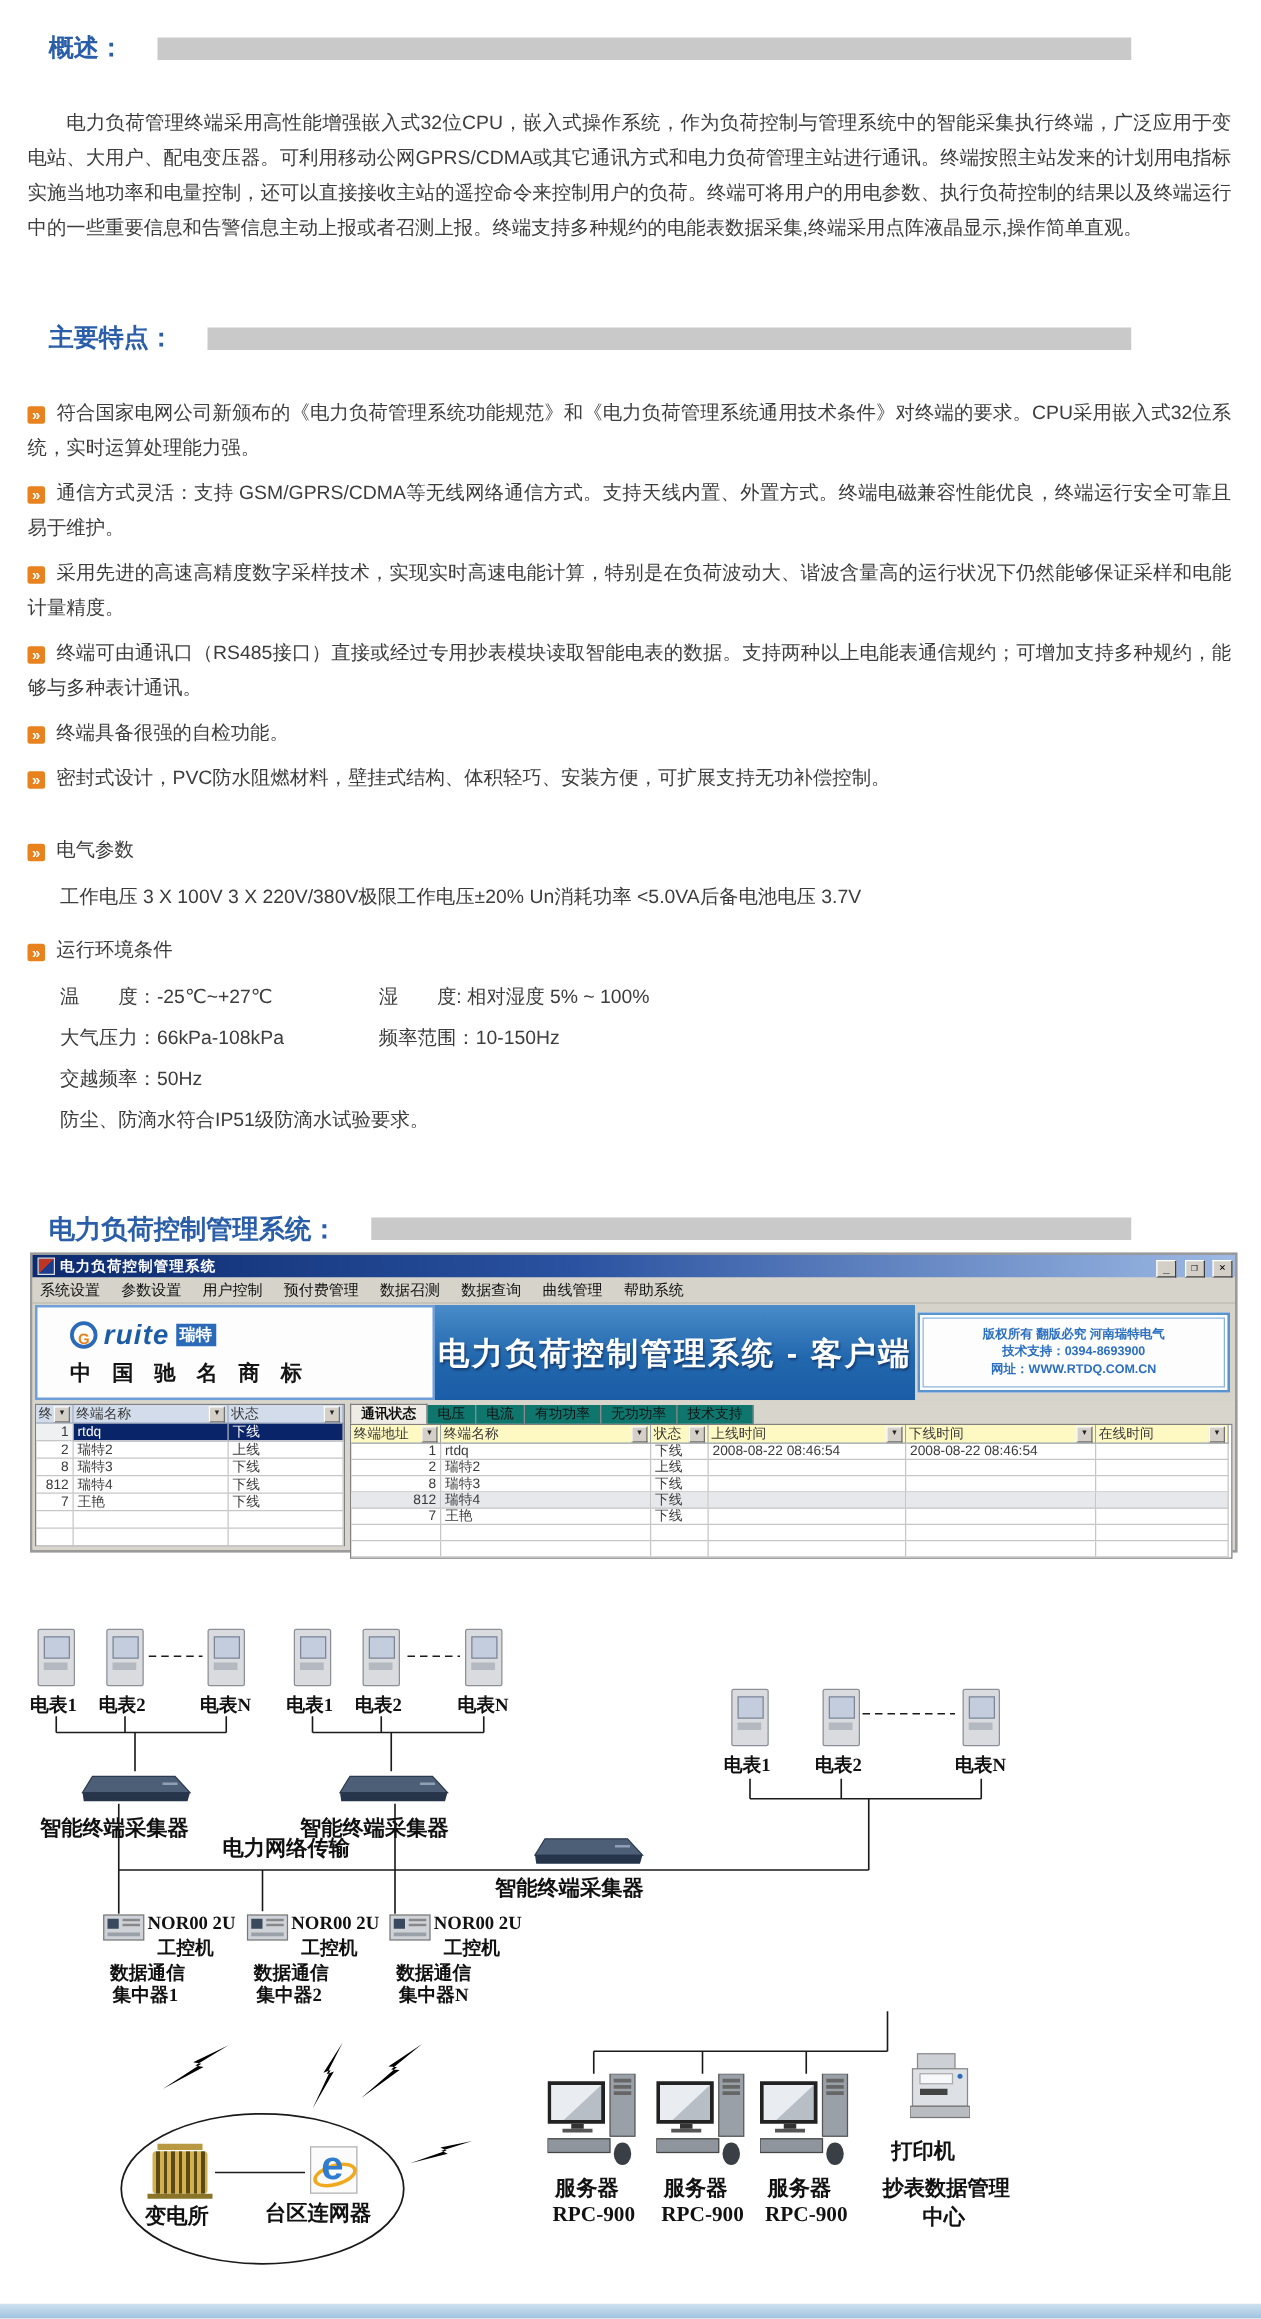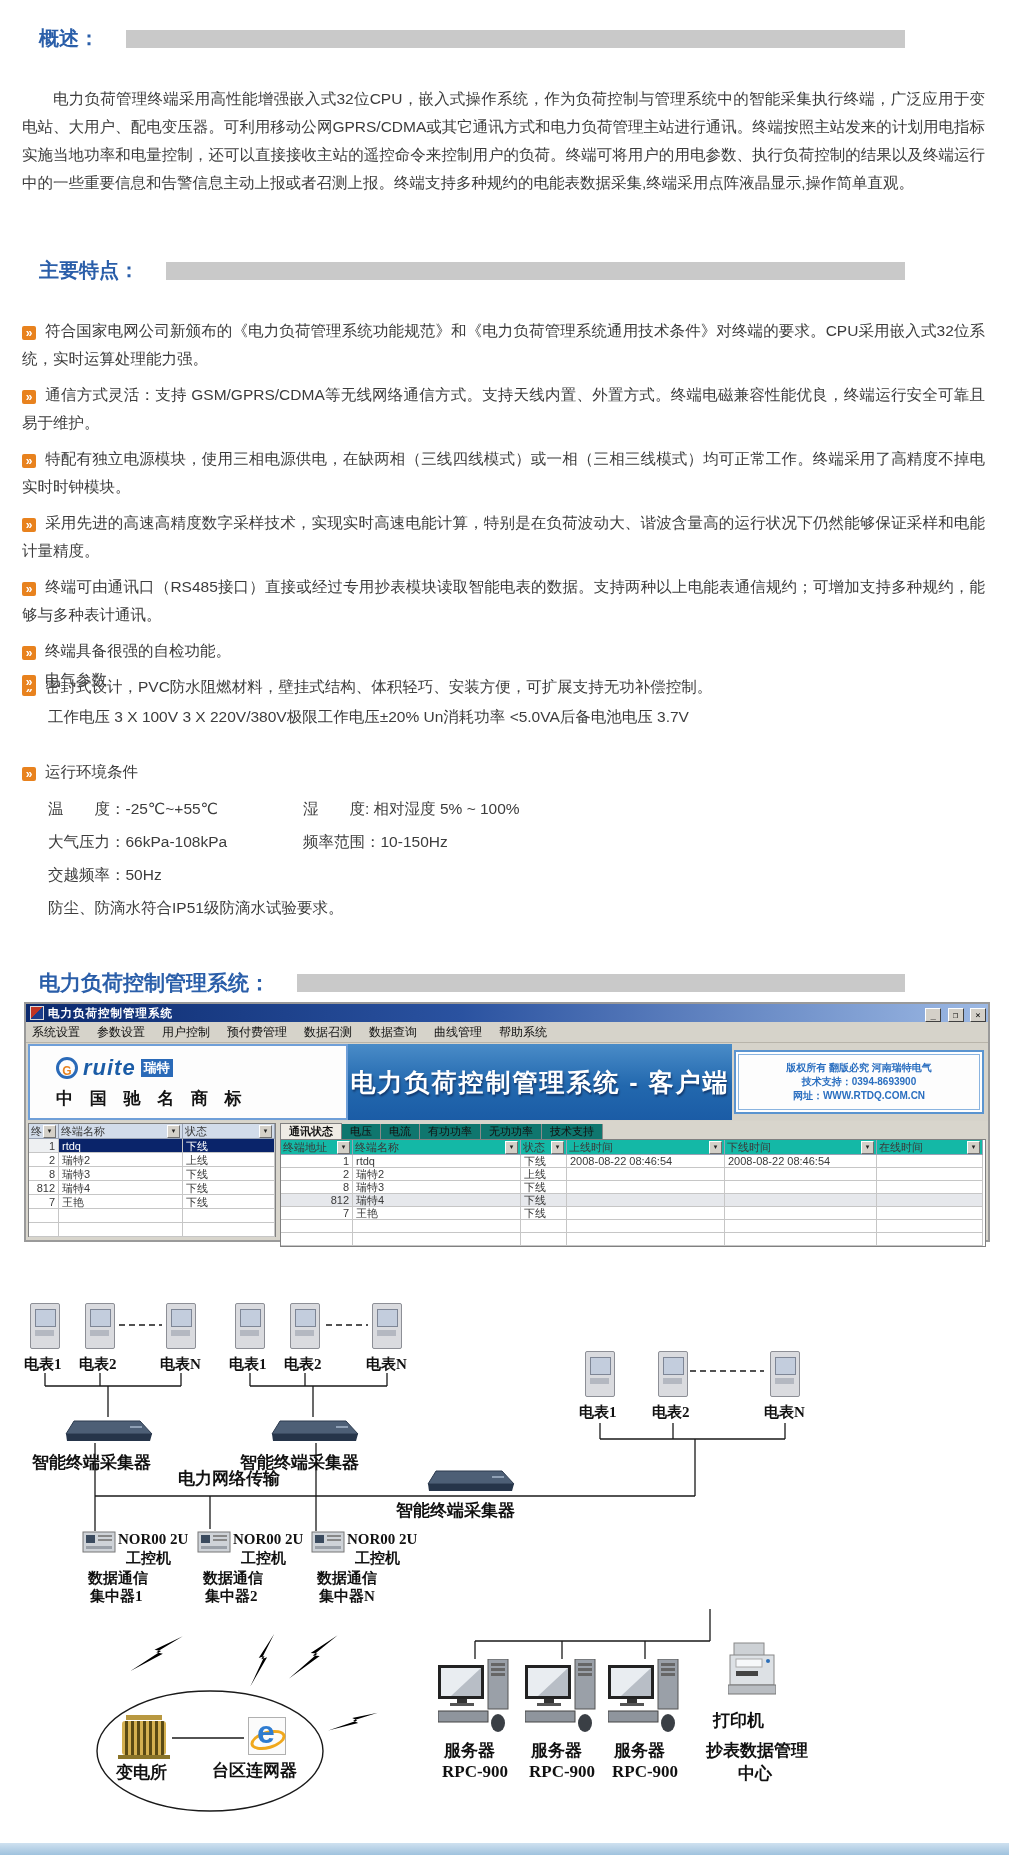--- a/index.html
+++ b/index.html
@@ -60,21 +60,21 @@
   .lt-row.selected .lt-c1{background:#eef0f2;}
   .dd{width:11px;height:11px;background:#d4d0c8;border:1px solid;border-color:#fff #707070 #707070 #fff;
       font-size:7px;line-height:9px;text-align:center;color:#222;margin-top:1px;}
   
   .right-panel{position:absolute;left:254px;top:2px;right:2px;bottom:0;}
   .tabs{height:16px;display:flex;align-items:flex-end;}
   .tab{font-size:11px;height:15px;line-height:15px;padding:0 8px;color:#111;border-right:1px solid #8a8a8a;background:#0f766e;}
   .tab.active{background:#efece5;border:1px solid #808080;border-bottom:none;font-weight:bold;}
   .main-table{background:#fff;border:1px solid #808080;}
   .mt-head,.mt-row{display:flex;}
-  .mt-head > div{background:#14b8a6;border-right:1px solid #98a2b4;border-bottom:1px solid #98a2b4;font-size:11px;height:15px;
+  .mt-head > div{background:#fef9c3;border-right:1px solid #98a2b4;border-bottom:1px solid #98a2b4;font-size:11px;height:15px;
                  line-height:15px;display:flex;justify-content:space-between;padding:0 2px;box-sizing:border-box;}
   .mt-row > div{border-right:1px solid #c6c6c6;border-bottom:1px solid #c6c6c6;font-size:11px;height:13px;line-height:13px;
                 padding:0 3px;box-sizing:border-box;white-space:nowrap;overflow:hidden;}
   .mt-c1{width:72px;} .mt-c2{width:168px;} .mt-c3{width:46px;} .mt-c4{width:158px;} .mt-c5{width:152px;} .mt-c6{width:106px;}
   .mt-row.shaded > div{background:#e6e8ec;}
   
   #diagram{position:absolute;left:0;top:1283px;width:885px;height:560px;
            font-family:"Liberation Serif","DejaVu Serif",serif;}
   #diagram .wires{position:absolute;left:0;top:0;}
   .dlabel{position:absolute;font-weight:bold;color:#111;font-size:15px;white-space:nowrap;}
@@ -107,39 +107,38 @@
   </section>
 
   <section style="top:240px;">
     <div class="sec-head">
       <h2 class="sec-title">主要特点：</h2>
       <div class="sec-bar"></div>
     </div>
     <div style="margin-top:16px;">
       <p class="feature"><span class="bullet">»</span><span>符合国家电网公司新颁布的《电力负荷管理系统功能规范》和《电力负荷管理系统通用技术条件》对终端的要求。CPU采用嵌入式32位系统，实时运算处理能力强。</span></p>
       <p class="feature"><span class="bullet">»</span><span>通信方式灵活：支持 GSM/GPRS/CDMA等无线网络通信方式。支持天线内置、外置方式。终端电磁兼容性能优良，终端运行安全可靠且易于维护。</span></p>
-      <p class="feature"><span class="bullet">»</span><span>特配有独立电源模块，使用三相电源供电，在缺两相（三线四线模式）或一相（三相三线模式）均可正常工作。终端采用了高精度不掉电实时时钟模块。</span></p>
       <p class="feature"><span class="bullet">»</span><span>采用先进的高速高精度数字采样技术，实现实时高速电能计算，特别是在负荷波动大、谐波含量高的运行状况下仍然能够保证采样和电能计量精度。</span></p>
       <p class="feature"><span class="bullet">»</span><span>终端可由通讯口（RS485接口）直接或经过专用抄表模块读取智能电表的数据。支持两种以上电能表通信规约；可增加支持多种规约，能够与多种表计通讯。</span></p>
       <p class="feature"><span class="bullet">»</span><span>终端具备很强的自检功能。</span></p>
       <p class="feature"><span class="bullet">»</span><span>密封式设计，PVC防水阻燃材料，壁挂式结构、体积轻巧、安装方便，可扩展支持无功补偿控制。</span></p>
     </div>
   </section>
 
   <section style="top:630px;">
     <p class="env-head" style="margin-top:40px;"><span class="bullet">»</span><span>电气参数</span></p>
     <div class="env-params" style="margin-top:16px;">
       <span>工作电压  3 X 100V  3 X 220V/380V</span>
       <span>极限工作电压±20% Un</span>
       <span>消耗功率  &lt;5.0VA</span>
       <span>后备电池电压 3.7V</span>
     </div>
-    <p class="env-head" style="margin-top:34px;"><span class="bullet">»</span><span>运行环境条件</span></p>
+    <p class="env-head" style="margin-top:22px;"><span class="bullet">»</span><span>运行环境条件</span></p>
     <div class="env-line" style="margin-top:16px;">
-      <span class="cell-a">温　　度：-25℃~+55℃</span>
+      <span class="cell-a">温　　度：-25℃~+27℃</span>
       <span>湿　　度: 相对湿度 5% ~ 100%</span>
     </div>
     <div class="env-line" style="margin-top:12px;">
       <span class="cell-a">大气压力：66kPa-108kPa</span>
       <span>频率范围：10-150Hz</span>
     </div>
     <div class="env-line" style="margin-top:12px;">
       <span class="cell-a">交越频率：50Hz</span>
       <span></span>
     </div>

